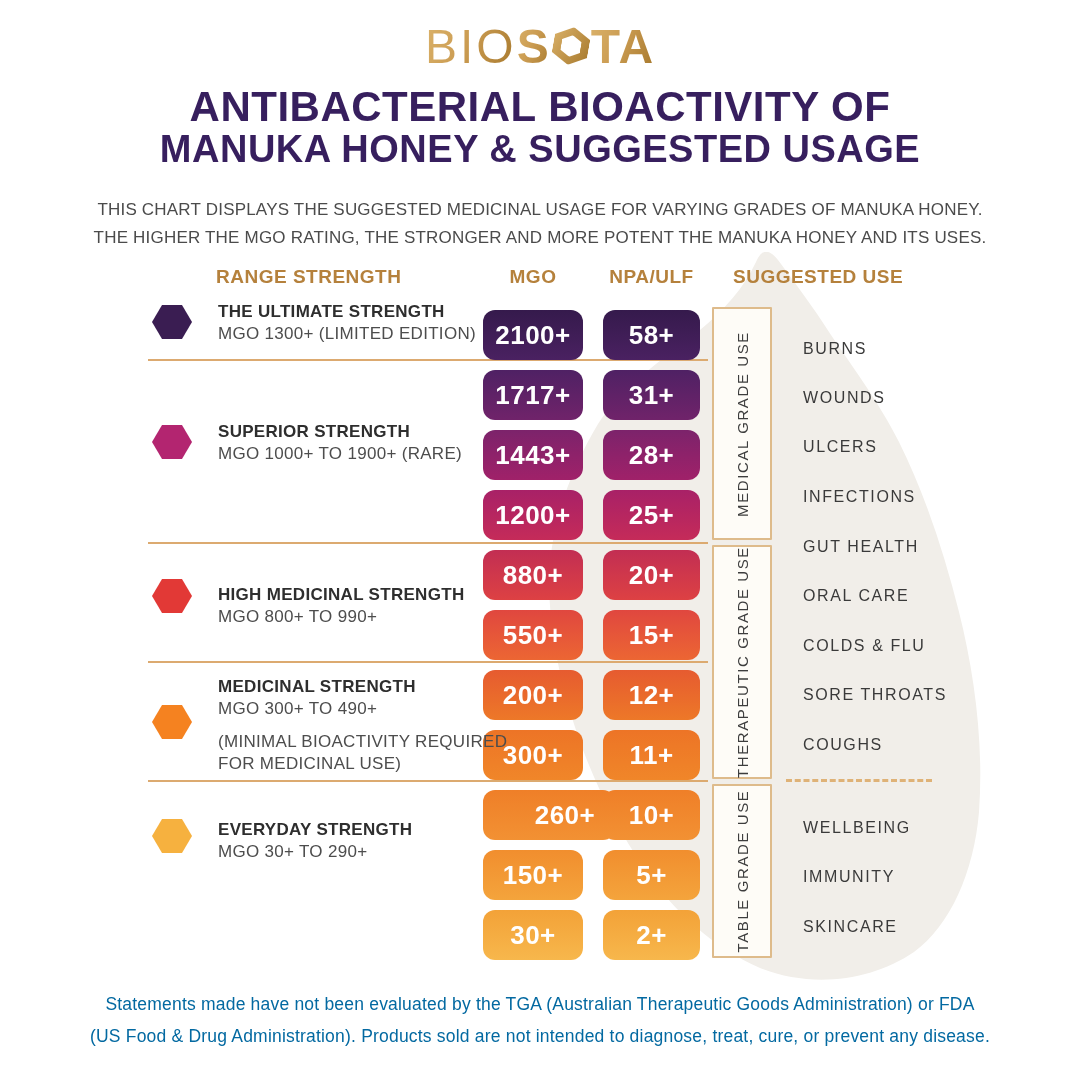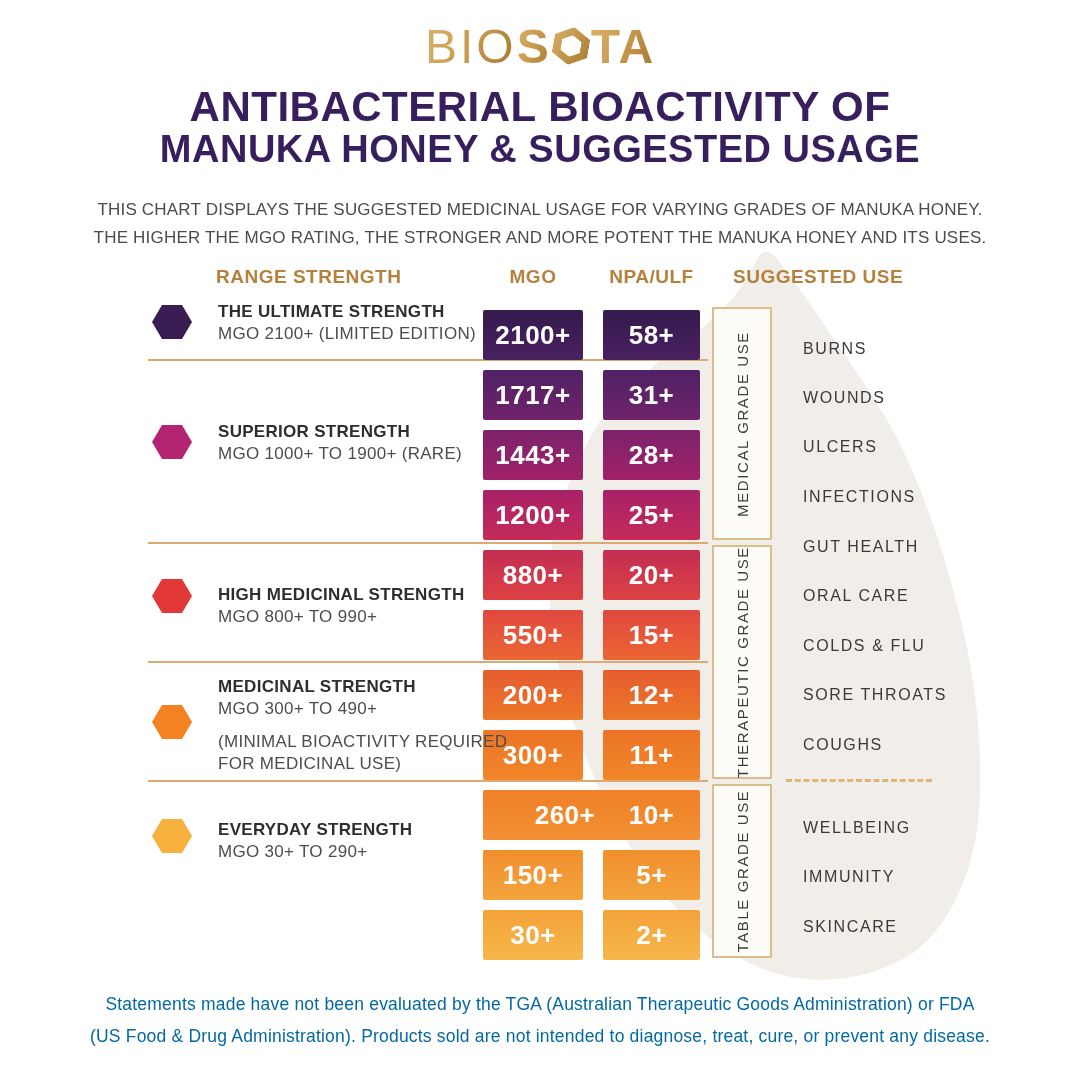--- a/index.html
+++ b/index.html
@@ -48,21 +48,21 @@
   
   .hex-bullet{position:absolute;left:152px;width:40px;height:34px;z-index:3;
               clip-path:polygon(25% 0,75% 0,100% 50%,75% 100%,25% 100%,0 50%);}
   .group-label{position:absolute;left:218px;z-index:3;line-height:22px;white-space:nowrap;}
   .group-name{font-size:17px;font-weight:700;color:#2e2e2e;letter-spacing:0.3px;}
   .group-sub{font-size:17px;color:#4d4d4d;letter-spacing:0.3px;}
   .group-note{position:absolute;left:218px;z-index:3;line-height:22px;
               font-size:17px;color:#4d4d4d;letter-spacing:0.3px;white-space:nowrap;}
 
   
-  .val-box{position:absolute;height:50px;z-index:2;border-radius:2px;
+  .val-box{position:absolute;height:50px;z-index:2;border-radius:12px;
            color:#ffffff;font-size:26px;font-weight:700;letter-spacing:0.5px;
            text-align:center;line-height:50px;}
   .mgo-box{left:483px;width:100px;}
   .npa-box{left:603px;width:97px;}
 
   
   .bracket{position:absolute;left:712px;width:60px;z-index:2;background:#fefcf7;
            border:2px solid #debb8b;box-sizing:border-box;border-radius:1px;}
   .bracket-label{position:absolute;top:50%;left:50%;transform:translate(-50%,-50%) rotate(-90deg);
            white-space:nowrap;font-size:15px;color:#3d3d3d;letter-spacing:1.6px;}
@@ -110,21 +110,21 @@
 
   <div class="divider" style="top:359px"></div>
   <div class="divider" style="top:542px"></div>
   <div class="divider" style="top:661px"></div>
   <div class="divider" style="top:780px"></div>
   <div class="dashed-divider" style="top:779px"></div>
 
   <div class="hex-bullet" style="top: 305px; background: rgb(58, 29, 82);"></div>
   <div class="group-label" style="top:301px">
     <div class="group-name">THE ULTIMATE STRENGTH</div>
-    <div class="group-sub">MGO 2100+ (LIMITED EDITION)</div>
+    <div class="group-sub">MGO 1300+ (LIMITED EDITION)</div>
   </div>
 
   <div class="hex-bullet" style="top: 425px; background: rgb(179, 37, 112);"></div>
   <div class="group-label" style="top:421px">
     <div class="group-name">SUPERIOR STRENGTH</div>
     <div class="group-sub">MGO 1000+ TO 1900+ (RARE)</div>
   </div>
 
   <div class="hex-bullet" style="top: 579px; background: rgb(226, 57, 54);"></div>
   <div class="group-label" style="top:584px">

